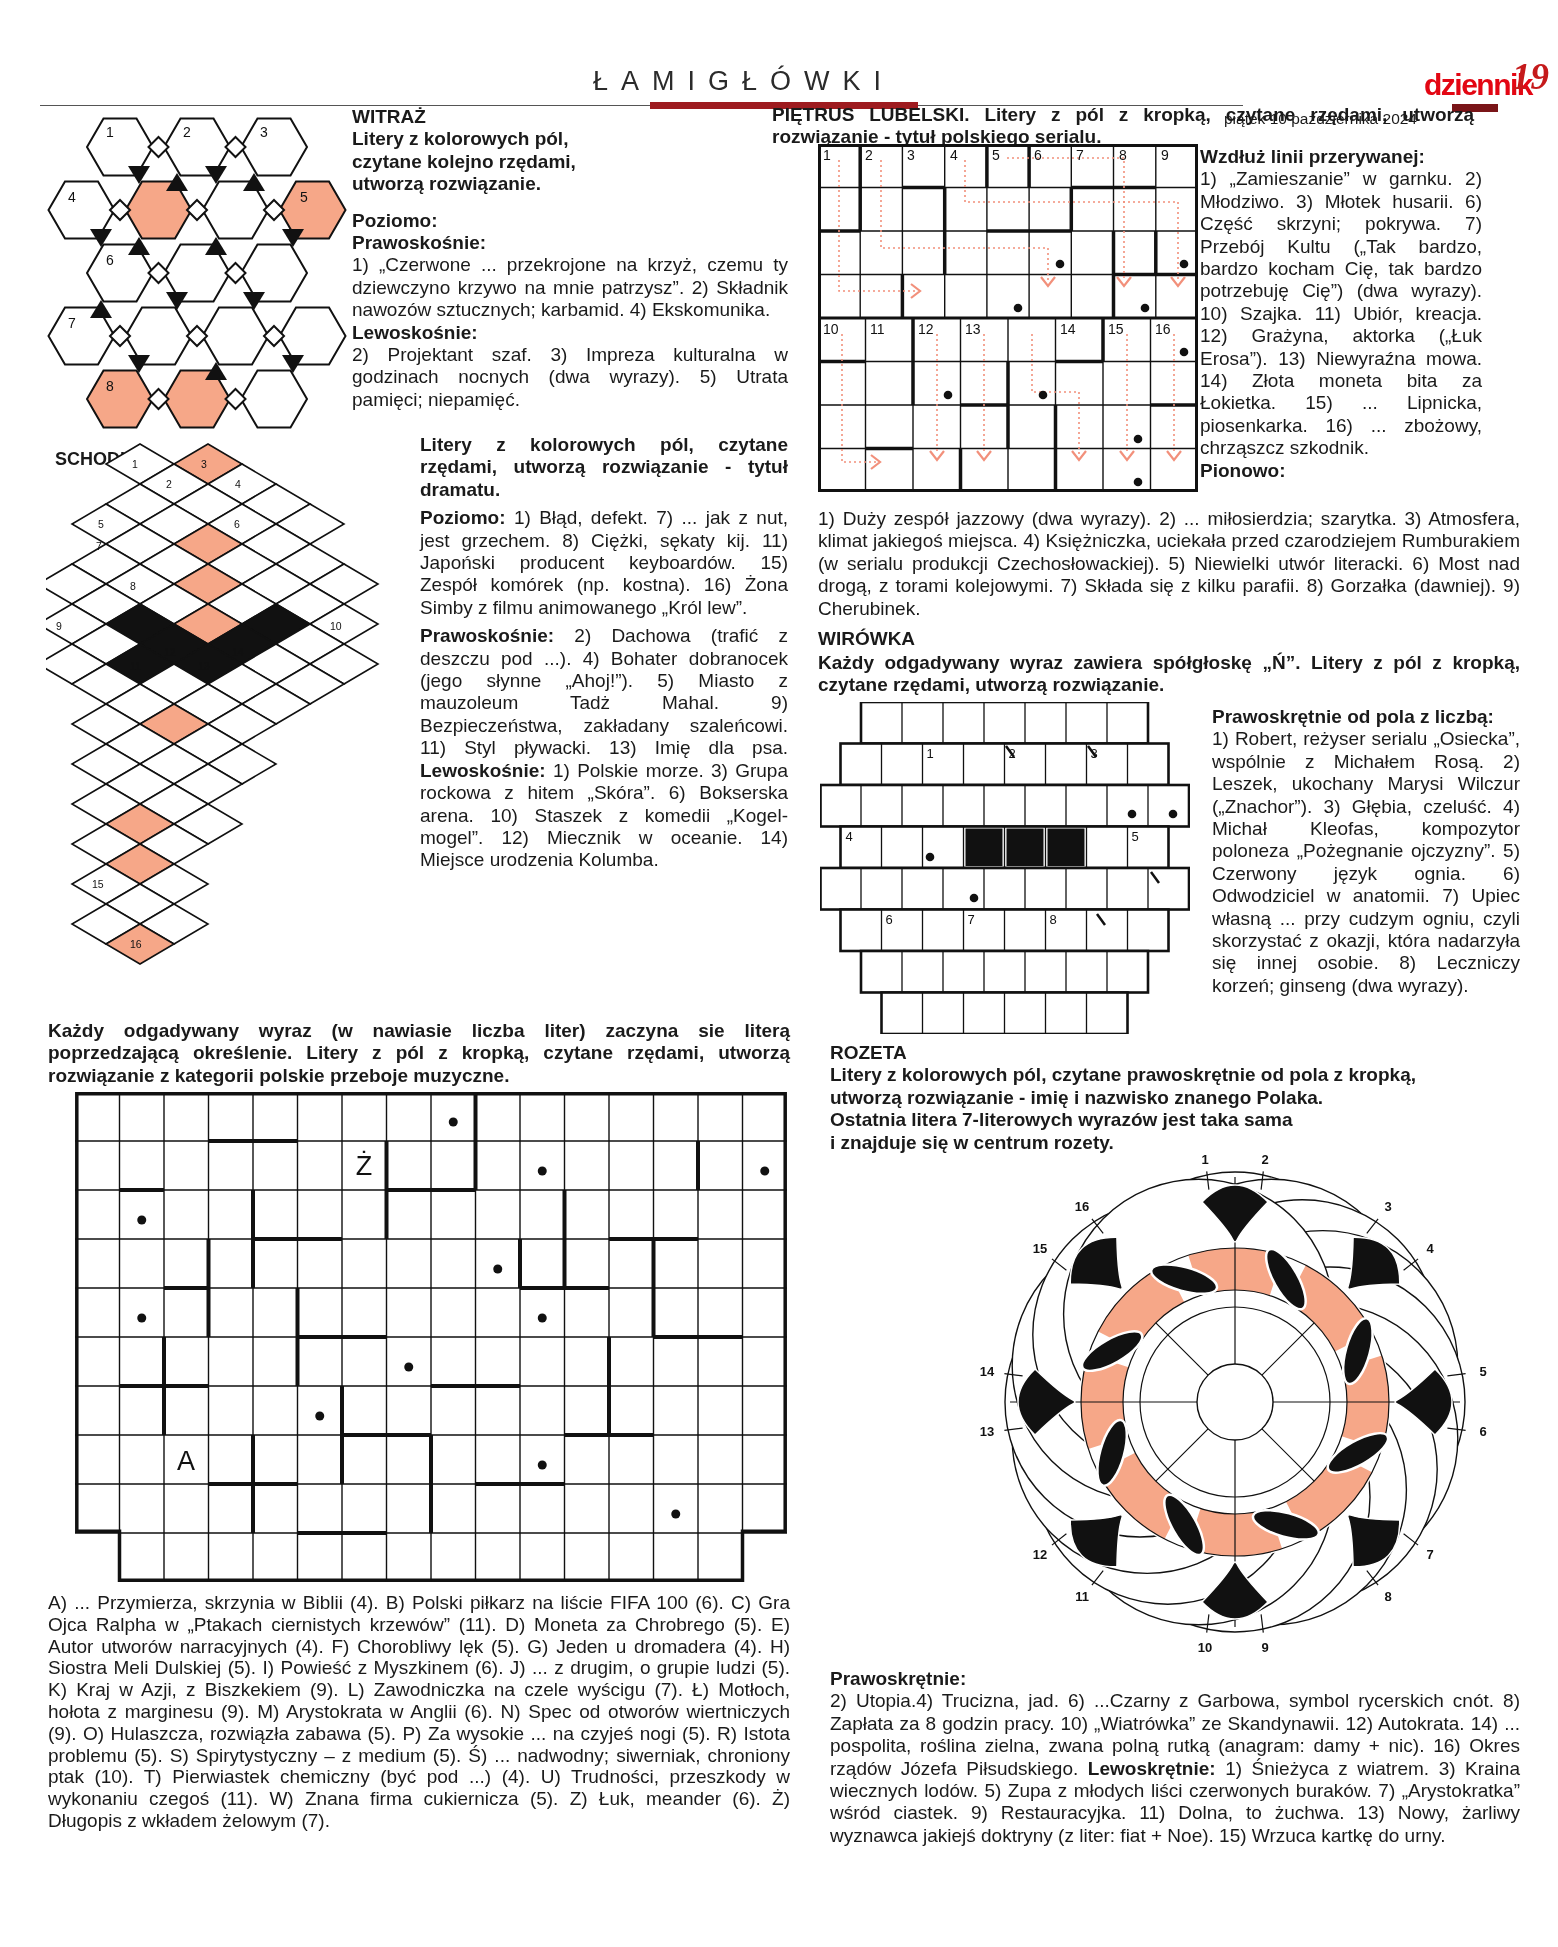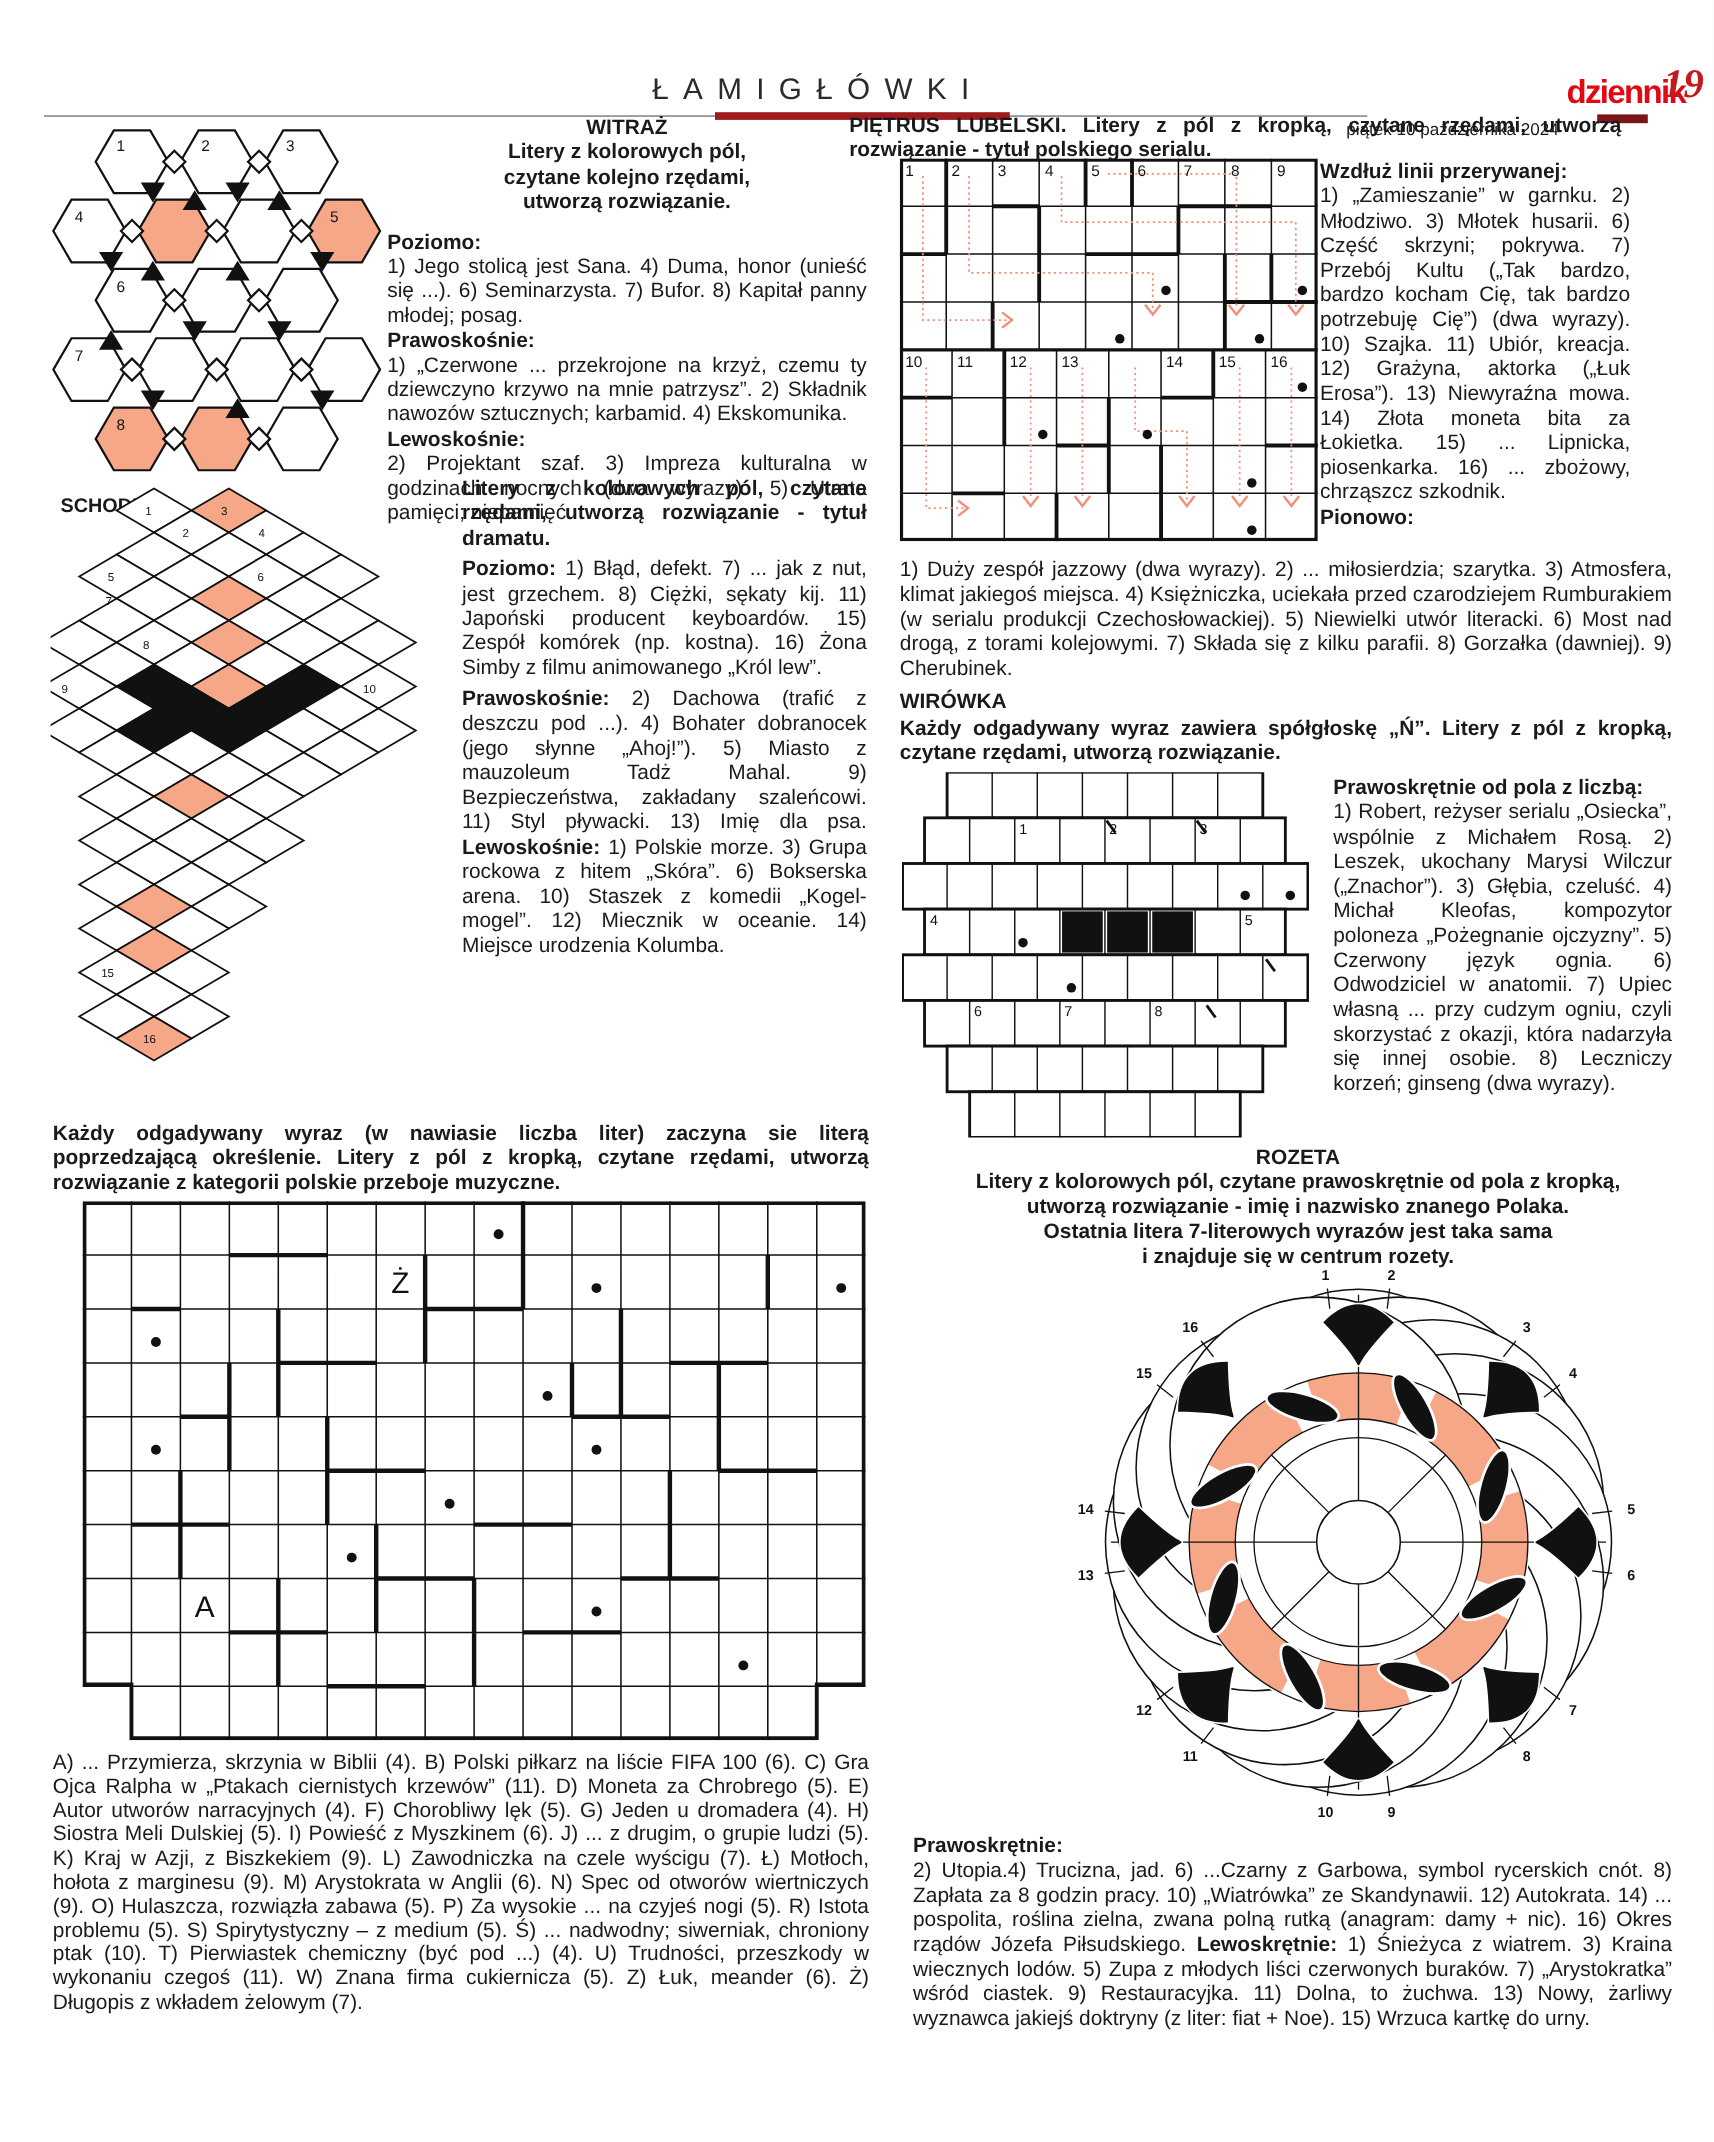--- a/index.html
+++ b/index.html
@@ -1,20 +1,20 @@
 <!DOCTYPE html>
 <html><head>
 <meta charset="utf-8">
 <style>
   html,body{margin:0;padding:0;background:#e8e8e8;}
   .page{position:relative;width:1558px;height:1947px;background:#ffffff;overflow:hidden;
         font-family:"Liberation Sans",sans-serif;color:#1a1a1a;font-size:19px;line-height:22.4px;padding-left:10px;}
   .abs{position:absolute;}
   .b{font-weight:bold;}
-  .ctr{text-align:center;}
+  .ctr{text-align:left;}
   .j{text-align:justify;}
   p{margin:0 0 6px 0;}
   .gap{height:14px;}
   svg text{font-family:"Liberation Sans",sans-serif;fill:#111;}
   svg .n{font-size:14px;}
   svg .n2{font-size:10.5px;}
   svg .n3{font-size:14px;}
   svg .n4{font-size:13px;}
   svg .n5{font-size:13px;font-weight:bold;}
   .hdr-title{font-size:27px;letter-spacing:13px;color:#2b2b2b;white-space:nowrap;}
@@ -104,21 +104,20 @@
     </g>
   </svg>
 
   <div class="abs" style="left:352px;top:106px;width:436px;">
     <div class="ctr b">WITRAŻ</div>
     <div class="ctr b">Litery z kolorowych pól,</div>
     <div class="ctr b">czytane kolejno rzędami,</div>
     <div class="ctr b">utworzą rozwiązanie.</div>
     <div class="gap"></div>
     <div class="b">Poziomo:</div>
-    <div class="j">1) Jego stolicą jest Sana. 4) Duma, honor (unieść się ...). 6) Seminarzysta. 7) Bufor. 8) Kapitał panny młodej; posag.</div>
     <div class="b">Prawoskośnie:</div>
     <div class="j">1) „Czerwone ... przekrojone na krzyż, czemu ty dziewczyno krzywo na mnie patrzysz”. 2) Składnik nawozów sztucznych; karbamid. 4) Ekskomunika.</div>
     <div class="b">Lewoskośnie:</div>
     <div class="j">2) Projektant szaf. 3) Impreza kulturalna w godzinach nocnych (dwa wyrazy). 5) Utrata pamięci; niepamięć.</div>
   </div>
 
   <div class="abs b" style="left:55px;top:448px;font-size:18px;">SCHODKI</div>
   <svg class="abs" style="left:46px;top:442px;" width="356" height="524" viewBox="0 0 356 524">
     <g stroke="#111" stroke-width="1.6" fill="#fff">
       <use href="#dm" x="94" y="22"></use>

